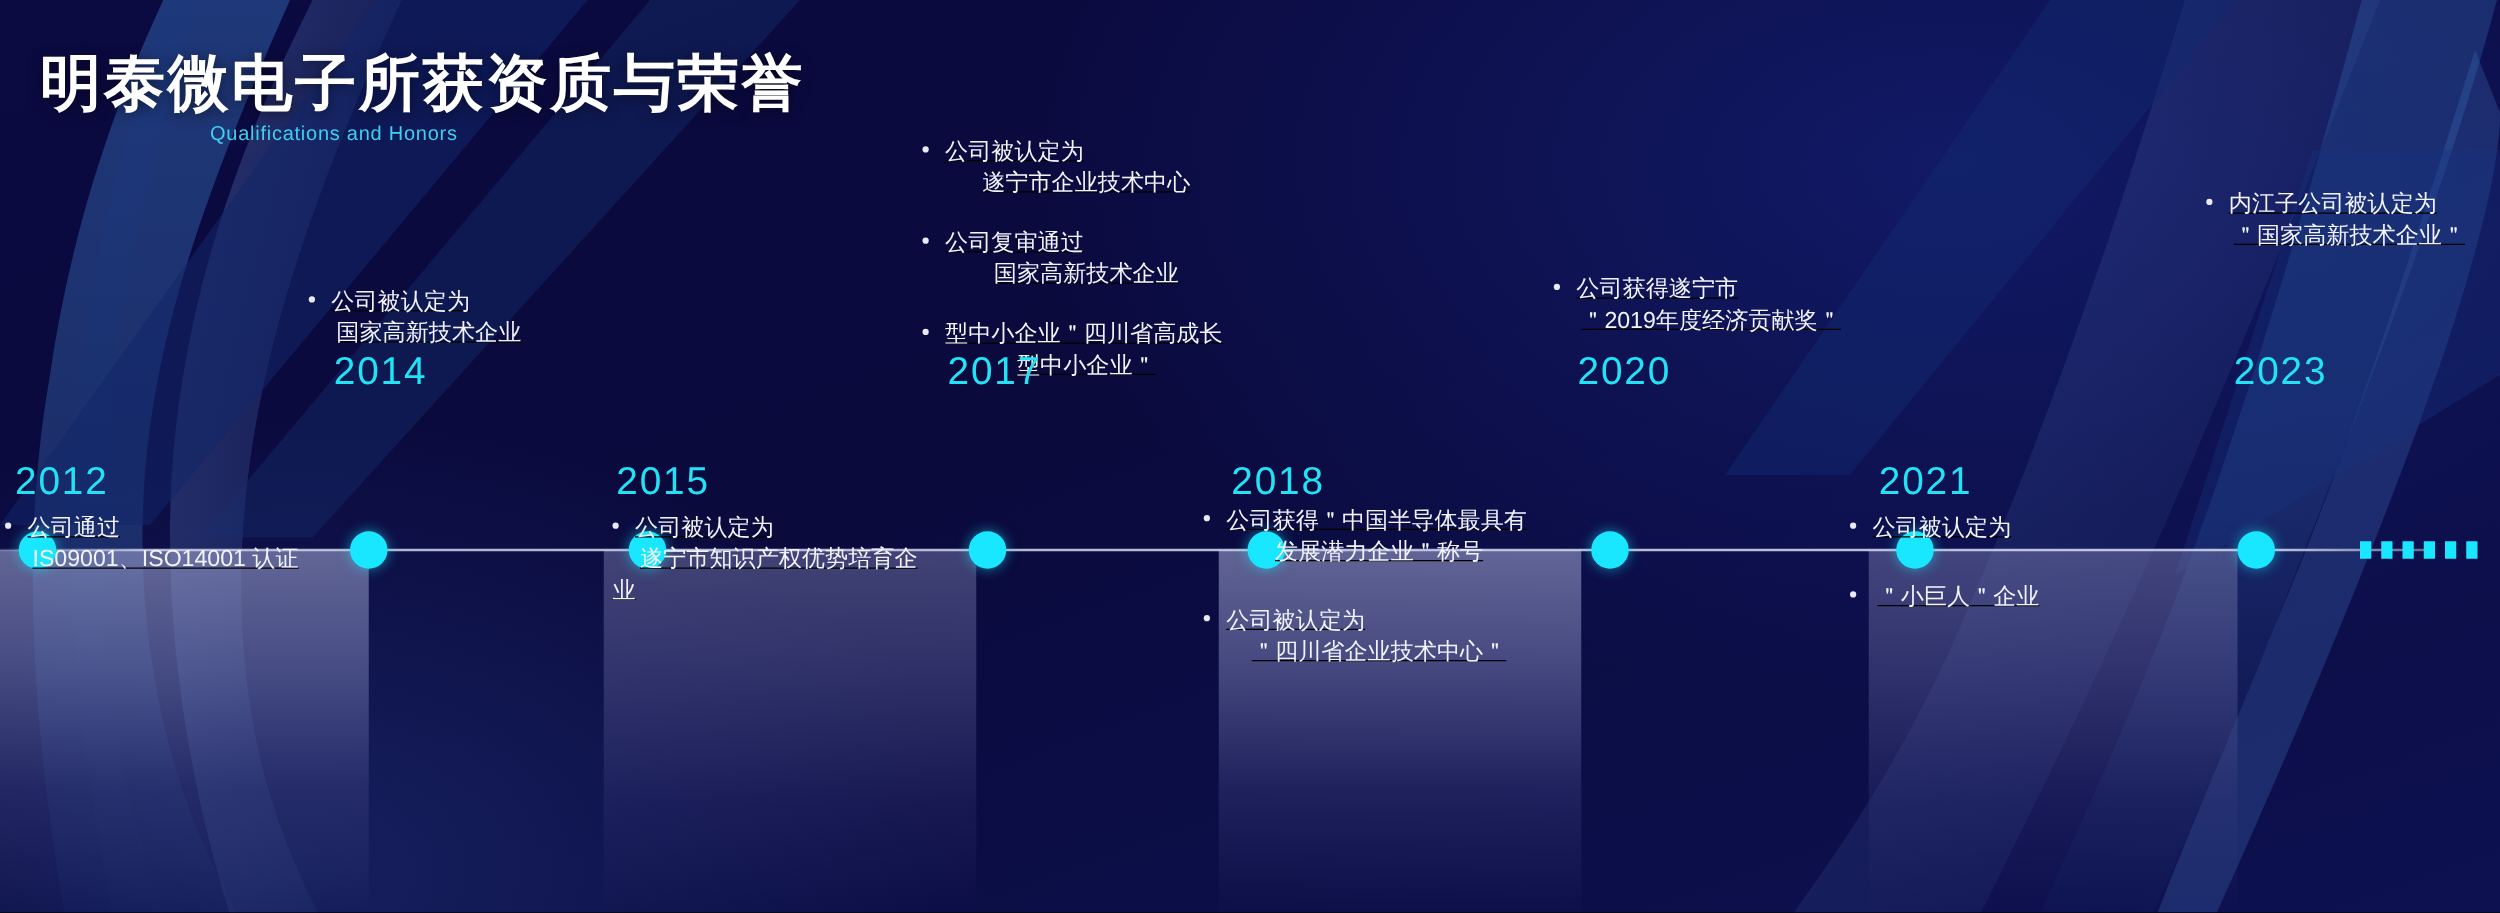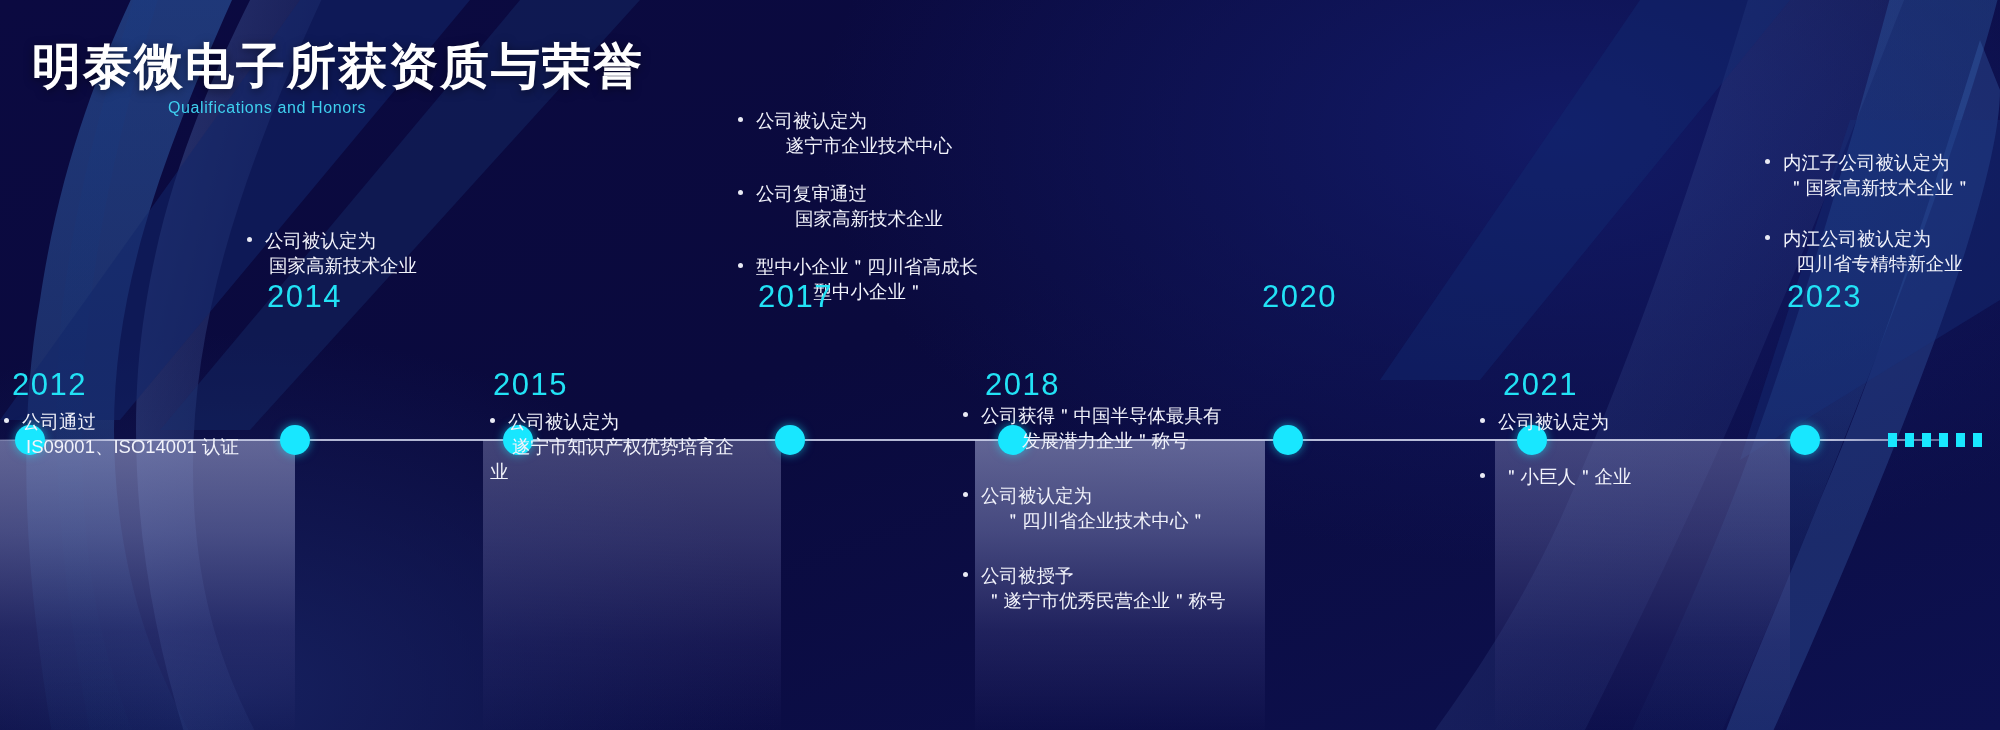--- a/index.html
+++ b/index.html
@@ -62,21 +62,21 @@
 
   
   .year{
     position:absolute;
     font-size:31px;color:#22e2f5;letter-spacing:1.5px;white-space:nowrap;
   }
   .year-low{
     position:absolute;
     font-size:31px;color:#22e2f5;letter-spacing:1.5px;white-space:nowrap;
   }
-  .bullets{position:absolute;}
+  .bullets{position:absolute;text-decoration:underline;}
   .bullet{
     position:relative;
     color:#f2f3fb;font-size:18.5px;line-height:25px;
     margin-bottom:23px;
     padding-left:18px;
   }
   .bullet:last-child{margin-bottom:0;}
   .bullet .dotmark{
     position:absolute;left:0;top:9px;
     width:5px;height:5px;border-radius:50%;background:#e9eaf4;
@@ -174,32 +174,34 @@
       <span class="l ind">国家高新技术企业</span>
     </div>
     <div class="bullet">
       <span class="dotmark"></span>
       <span class="l">型中小企业＂四川省高成长</span>
       <span class="l ind">型中小企业＂</span>
     </div>
   </div>
   <div class="year" style="left:758px;top:279px;">2017</div>
 
+  <div class="bullets" style="left:1243px;top:218px;">
+    <div class="bullet">
+      <span class="dotmark"></span>
+      <span class="l">公司获得遂宁市</span>
+      <span class="l ind">＂2019年度经济贡献奖＂</span>
+    </div>
+  </div>
   <div class="year" style="left:1262px;top:279px;">2020</div>
 
   <div class="bullets" style="left:1765px;top:150px;">
     <div class="bullet">
       <span class="dotmark"></span>
       <span class="l">内江子公司被认定为</span>
       <span class="l ind">＂国家高新技术企业＂</span>
-    </div>
-    <div class="bullet" style="margin-top:26px;">
-      <span class="dotmark"></span>
-      <span class="l">内江公司被认定为</span>
-      <span class="l ind">四川省专精特新企业</span>
     </div>
   </div>
   <div class="year" style="left:1787px;top:279px;">2023</div>
 
   <div class="year-low" style="left:12px;top:367px;top:367px;">2012</div>
   <div class="bullets" style="left:4px;top:409px;">
     <div class="bullet">
       <span class="dotmark"></span>
       <span class="l">公司通过</span>
       <span class="l ind">IS09001、ISO14001 认证</span>
@@ -221,25 +223,20 @@
     <div class="bullet" style="margin-bottom:30px;">
       <span class="dotmark"></span>
       <span class="l">公司获得＂中国半导体最具有</span>
       <span class="l ind">发展潜力企业＂称号</span>
     </div>
     <div class="bullet" style="margin-bottom:30px;">
       <span class="dotmark"></span>
       <span class="l">公司被认定为</span>
       <span class="l ind">＂四川省企业技术中心＂</span>
     </div>
-    <div class="bullet">
-      <span class="dotmark"></span>
-      <span class="l">公司被授予</span>
-      <span class="l ind">＂遂宁市优秀民营企业＂称号</span>
-    </div>
   </div>
 
   <div class="year-low" style="left:1503px;top:367px;">2021</div>
   <div class="bullets" style="left:1480px;top:409px;">
     <div class="bullet" style="margin-bottom:30px;">
       <span class="dotmark"></span>
       <span class="l">公司被认定为</span>
     </div>
     <div class="bullet">
       <span class="dotmark"></span>

